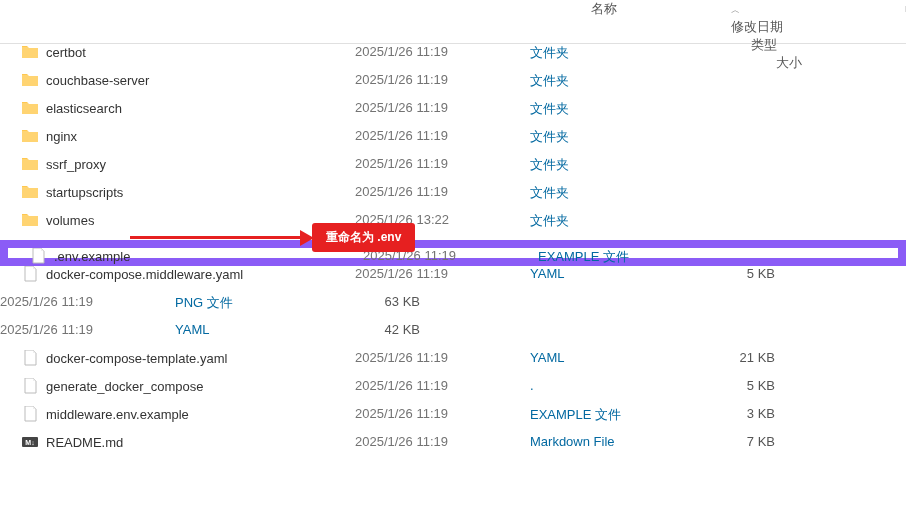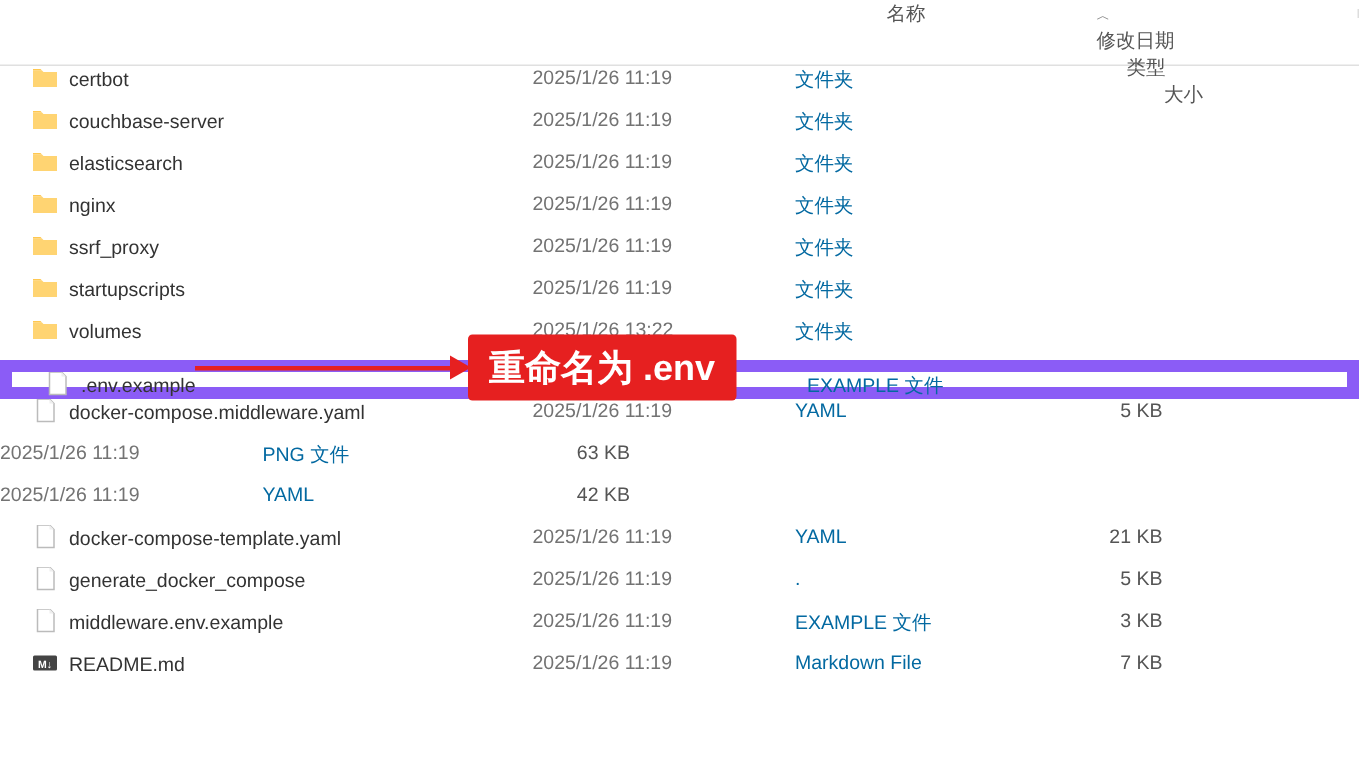--- a/index.html
+++ b/index.html
@@ -71,21 +71,21 @@
     .arrow-head {
       width: 0; height: 0;
       border-top: 8px solid transparent;
       border-bottom: 8px solid transparent;
       border-left: 14px solid #e62020;
     }
     .annotation-box {
       background: #e62020;
       color: #fff;
       font-weight: bold;
-      font-size: 24px;
+      font-size: 12px;
       padding: 6px 14px;
       border-radius: 3px;
       margin-left: -2px;
     }
     .header-divider { position: absolute; right: 0; top: 6px; bottom: 6px; width: 1px; background: #ddd; }
   </style>
 </head>
 <body>
 
 <div class="file-list">

